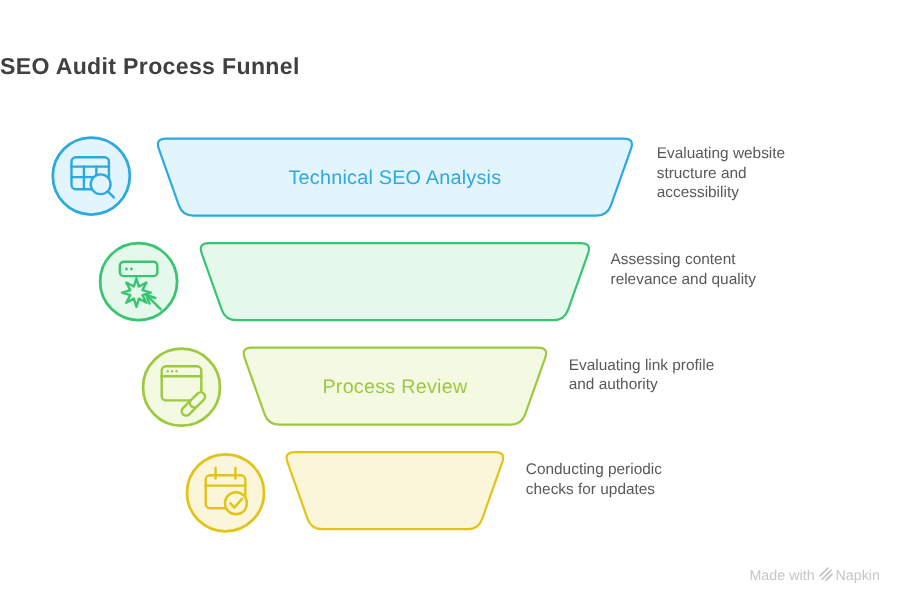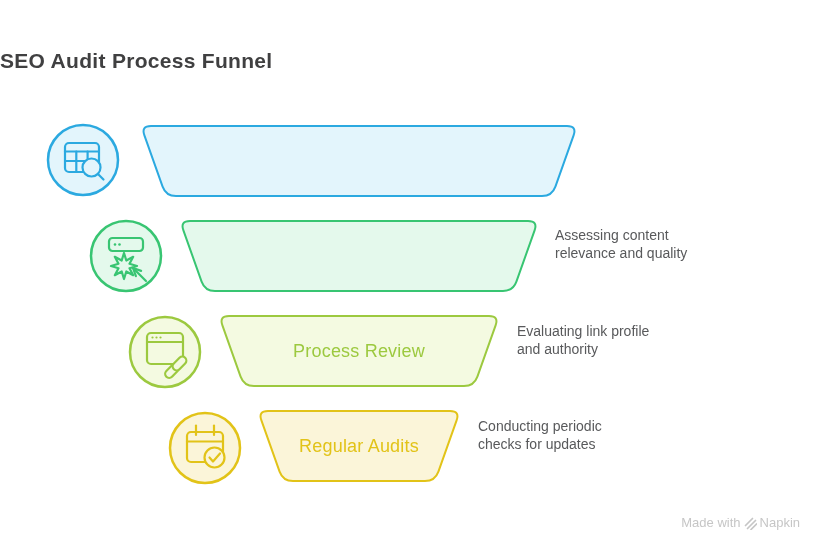--- a/index.html
+++ b/index.html
@@ -29,46 +29,48 @@
     font-size:14px; line-height:17.5px; color:var(--desc-color,#58595B);
   }
   .icon .cbg { fill:var(--f); stroke:var(--c); stroke-width:2.5; }
   .icon .st  { fill:none; stroke:var(--c); stroke-width:2.2;
                stroke-linecap:round; stroke-linejoin:round; }
   .icon .msk { fill:var(--f); stroke:var(--c); stroke-width:2.2;
                stroke-linecap:round; stroke-linejoin:round; }
   .icon .dot { fill:var(--c); stroke:none; }
   .watermark {
     position:absolute; right:21px; top:515px;
-    display:flex; align-items:flex-end; gap:3px;
+    display:flex; align-items:flex-start; gap:3px;
     font-size:13px; font-weight:500; color:var(--wm-color,#C6C6C6);
   }
   .wm-icon line { stroke:var(--wm-color,#C6C6C6); stroke-width:1.7; stroke-linecap:round; }
 </style>
 </head>
 <body>
 
 <div class="canvas">
 
   <div class="page-title">SEO Audit Process Funnel</div>
 
   <div class="stage" style="--c: #2BA9E0; --f: #E3F5FC;">
     <svg class="trap" style="left:136px;top:121px" width="446" height="80">
       <path d="M 15 5 L 431 5 Q 441 5 437.6 14.4 L 419.4 65.6 Q 416 75 406 75 L 40 75 Q 30 75 26.6 65.6 L 8.4 14.4 Q 5 5 15 5 Z"></path>
     </svg>
+    <div class="stage-label" style="left:136px;top:121px;width:446px;height:80px">Technical SEO Analysis</div>
     <svg class="icon" style="left:45px;top:122px" width="76" height="76">
       <circle class="cbg" cx="38" cy="38" r="35"></circle>
       <rect class="st" x="20" y="21" width="34" height="29" rx="4"></rect>
       <line class="st" x1="20" y1="29.5" x2="54" y2="29.5"></line>
       <line class="st" x1="20" y1="39" x2="54" y2="39"></line>
       <line class="st" x1="31.3" y1="29.5" x2="31.3" y2="50"></line>
       <line class="st" x1="42.6" y1="29.5" x2="42.6" y2="50"></line>
       <circle class="msk" cx="46.5" cy="45.5" r="9"></circle>
       <line class="st" x1="53" y1="52" x2="58.5" y2="57.5"></line>
     </svg>
+    <div class="desc" style="left:597px;top:131px;width:155px">Evaluating website structure and accessibility</div>
   </div>
 
   <div class="stage" style="--c: #38C572; --f: #E4F9EC;">
     <svg class="trap" style="left:175px;top:216px" width="368" height="80">
       <path d="M 15 5 L 353 5 Q 363 5 359.6 14.4 L 341.4 65.6 Q 338 75 328 75 L 40 75 Q 30 75 26.6 65.6 L 8.4 14.4 Q 5 5 15 5 Z"></path>
     </svg>
     <svg class="icon" style="left:88px;top:218px" width="76" height="76">
       <circle class="cbg" cx="38" cy="38" r="35"></circle>
       <rect class="st" x="21" y="20" width="34" height="13" rx="3.5"></rect>
       <circle class="dot" cx="27" cy="26.5" r="1.3"></circle>
@@ -95,21 +97,20 @@
       <rect class="msk" x="37" y="53" width="16" height="8" rx="4" transform="rotate(-45 45 57)"></rect>
       <rect class="msk" x="44.5" y="45.5" width="16" height="8" rx="4" transform="rotate(-45 52.5 49.5)"></rect>
     </svg>
     <div class="desc" style="left:517px;top:323px;width:155px">Evaluating link profile and authority</div>
   </div>
 
   <div class="stage" style="--c: #E2C318; --f: #FBF5D9;">
     <svg class="trap" style="left:253px;top:406px" width="212" height="80">
       <path d="M 15 5 L 197 5 Q 207 5 203.6 14.4 L 185.4 65.6 Q 182 75 172 75 L 40 75 Q 30 75 26.6 65.6 L 8.4 14.4 Q 5 5 15 5 Z"></path>
     </svg>
-    <div class="stage-label" style="left:253px;top:406px;width:212px;height:80px">Regular Audits</div>
     <svg class="icon" style="left:167px;top:410px" width="76" height="76">
       <circle class="cbg" cx="38" cy="38" r="35"></circle>
       <rect class="st" x="20" y="22" width="36" height="30" rx="4"></rect>
       <line class="st" x1="29" y1="15.5" x2="29" y2="25"></line>
       <line class="st" x1="47" y1="15.5" x2="47" y2="25"></line>
       <line class="st" x1="20" y1="31.5" x2="56" y2="31.5"></line>
       <circle class="msk" cx="47.5" cy="47.5" r="10"></circle>
       <polyline class="st" points="42.5,47.5 46,51.5 53,43.5"></polyline>
     </svg>
     <div class="desc" style="left:478px;top:418px;width:155px">Conducting periodic checks for updates</div>

